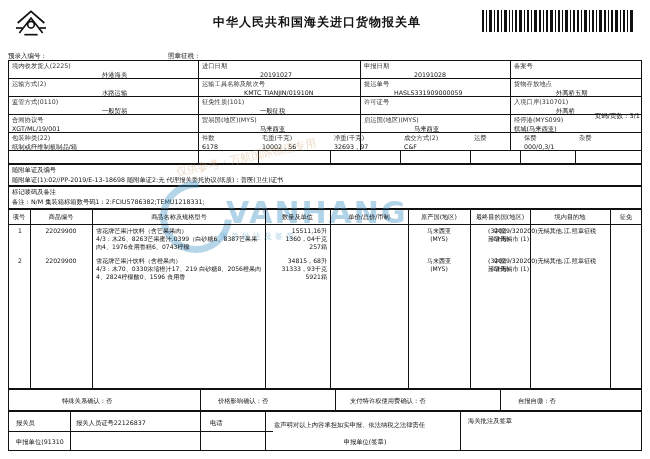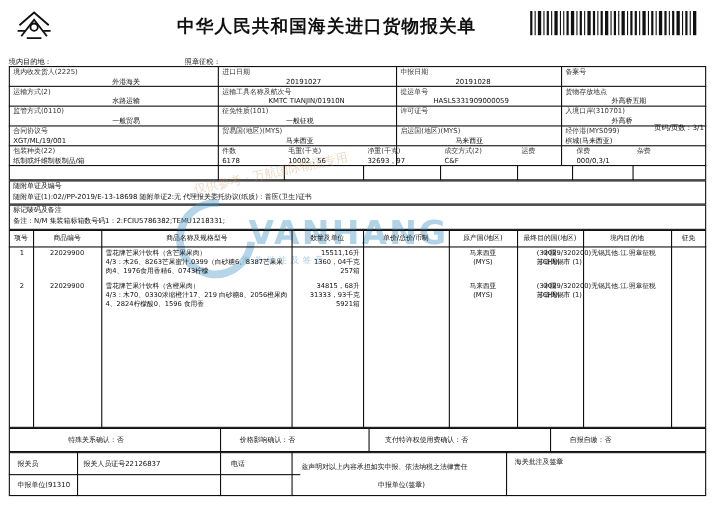--- a/index.html
+++ b/index.html
@@ -7,22 +7,22 @@
     width:650px;height:459px;background:#ffffff;
     font-family:"DejaVu Sans","Liberation Sans",sans-serif;
     color:#111;overflow:hidden;
   }
   #sheet{position:relative;width:650px;height:459px;}
 
   
   .hdr{position:absolute;left:0;top:0;width:650px;height:46px;}
   .logo{position:absolute;left:14px;top:8px;width:34px;height:30px;}
   .title{
-    position:absolute;left:132px;top:14px;width:330px;text-align:center;
-    font-size:16px;font-weight:bold;letter-spacing:1px;color:#111;
+    position:absolute;left:152px;top:14px;width:330px;text-align:center;
+    font-size:12px;font-weight:bold;letter-spacing:1px;color:#111;
   }
   .barcode{position:absolute;left:482px;top:10px;width:154px;height:22px;}
   .barcode i{position:absolute;top:0;height:22px;background:#111;}
 
   
   .box{position:absolute;border:1px solid #111;box-sizing:border-box;}
   .cell{position:absolute;box-sizing:border-box;font-size:6.3px;line-height:1.25;
         padding:1px 2px;color:#111;overflow:hidden;}
   .lbl{color:#333;}
   .vline{position:absolute;width:1px;background:#111;}
@@ -112,21 +112,21 @@
         <i style="left:129px;width:2px"></i>
         <i style="left:133px;width:3px"></i>
       <i style="left:138px;width:1px"></i>
         <i style="left:141px;width:2px"></i>
         <i style="left:145px;width:1px"></i>
       <i style="left:148px;width:3px"></i>
     </div>
   </div>
 
   <div class="preinput">
-    <span>境内目的地：</span>
+    <span>预录入编号：</span>
     <span></span>
   </div>
   <div style="position:absolute;left:168px;top:52px;font-size:6.5px;">照章征税：</div>
   <div class="pagenum">页码/页数：3/1</div>
 
   <div class="box" style="left:8px;top:60px;width:634px;height:104px;"></div>
 
   <div class="hline" style="left:8px;top:78px;width:634px;"></div>
   <div class="hline" style="left:8px;top:96px;width:634px;"></div>
   <div class="hline" style="left:8px;top:114px;width:634px;"></div>

